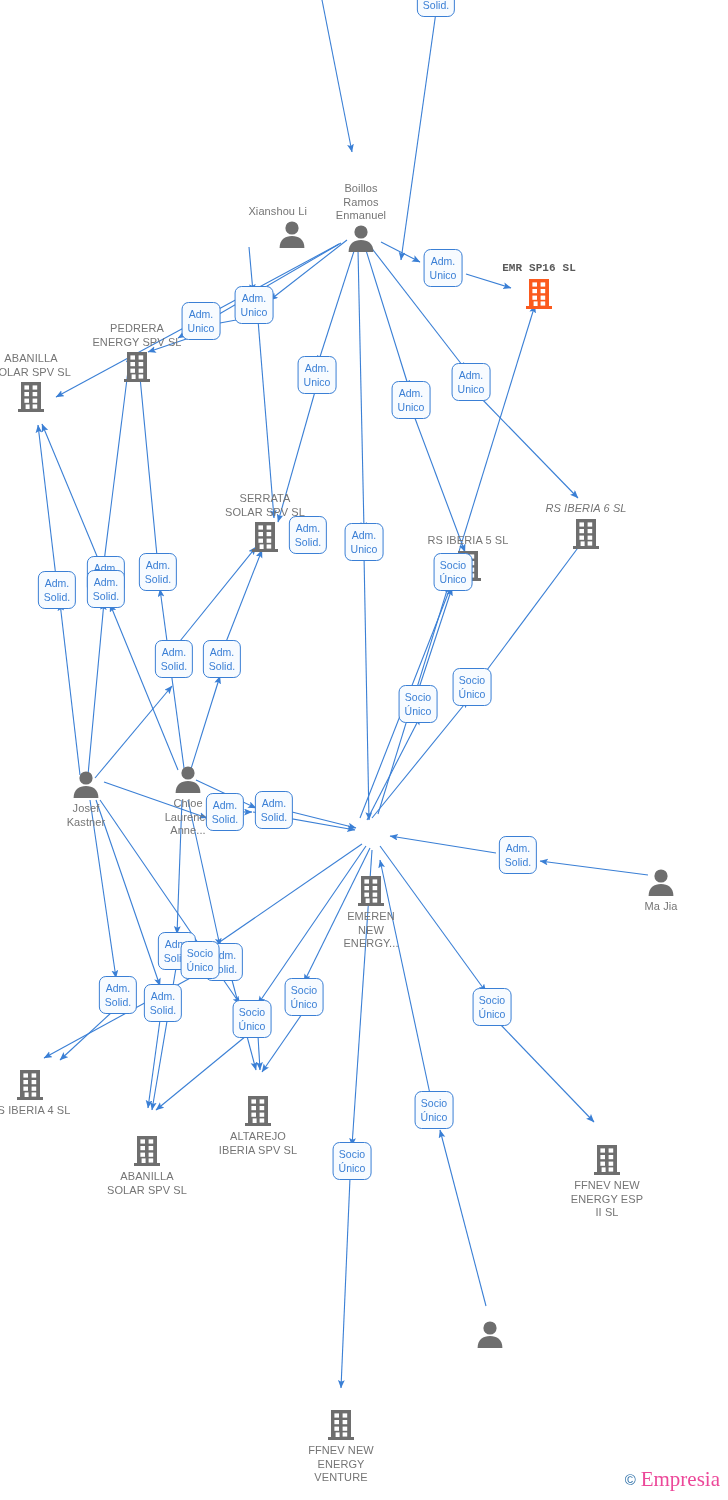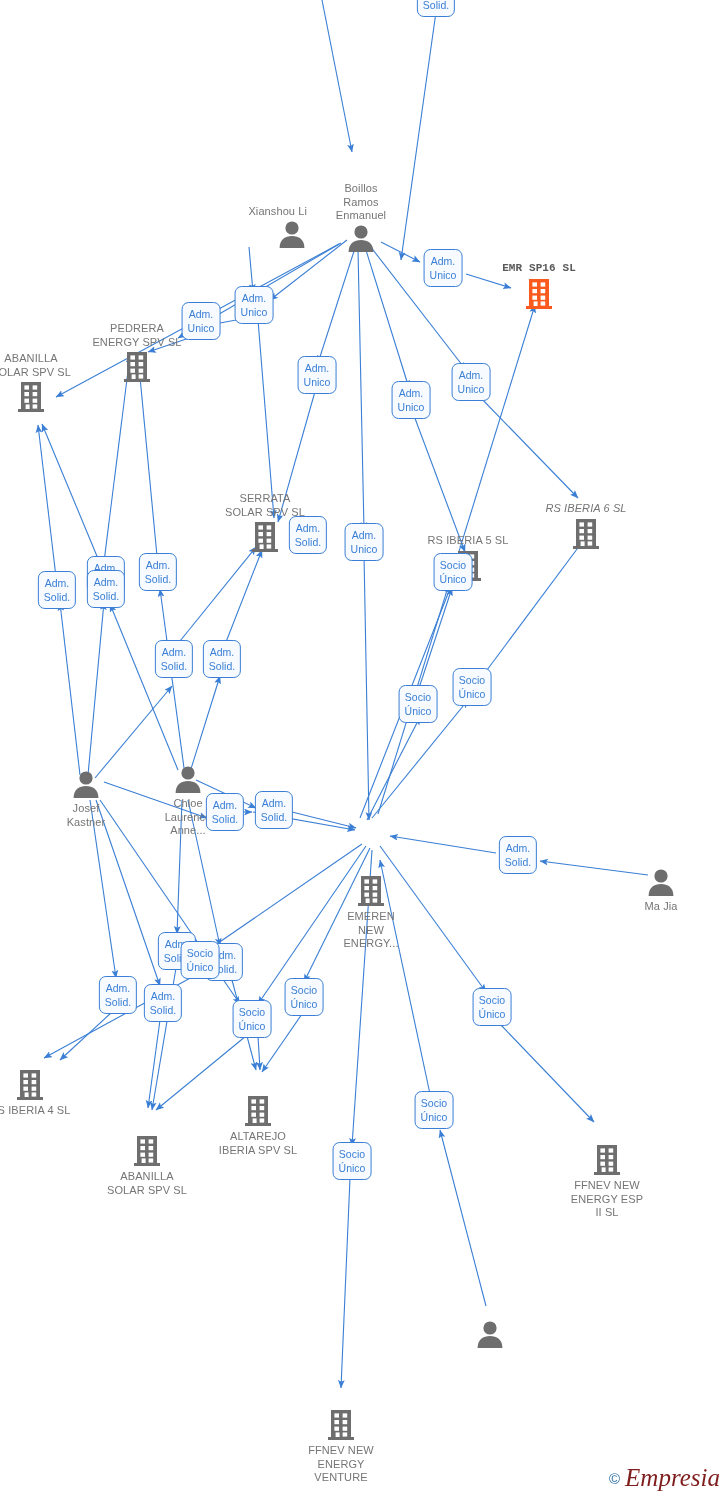--- a/index.html
+++ b/index.html
@@ -19,21 +19,21 @@
   
   .node.lab-top .nlabel{margin-bottom:1px;}
 
   .rel{position:absolute;transform:translate(-50%,-50%);
        background:#f7fbff;border:1.4px solid #3a7fd5;border-radius:7px;
        color:#3a7fd5;font-size:10.5px;line-height:14px;text-align:center;
        padding:4px 5px;white-space:pre-line;box-sizing:border-box;}
 
   .logo{position:absolute;right:8px;bottom:8px;display:flex;align-items:center;gap:5px;}
   .logo .cmark{color:#2c6fa8;font-size:15px;}
-  .logo .lname{color:#7f1d1d;font-size:25px;font-style:italic;
+  .logo .lname{color:#ec4899;font-size:21px;
                 font-family:"Liberation Serif","DejaVu Serif",serif;}
 </style>
 </head>
 <body>
 
 <div id="stage">
   <svg id="edges" viewBox="0 0 728 1500">
     <defs>
       <marker id="ah" markerWidth="9" markerHeight="9" refX="7.2" refY="3.1" orient="auto" markerUnits="strokeWidth">
         <path d="M0,0 L7.5,3.1 L0,6.2 L1.6,3.1 z" fill="#3a7fd5"></path>

